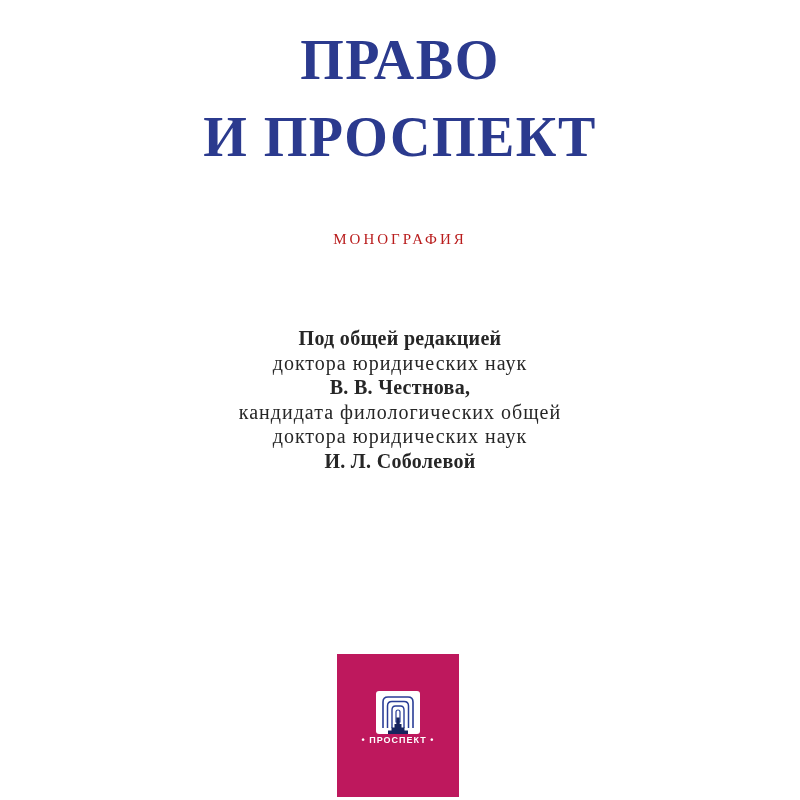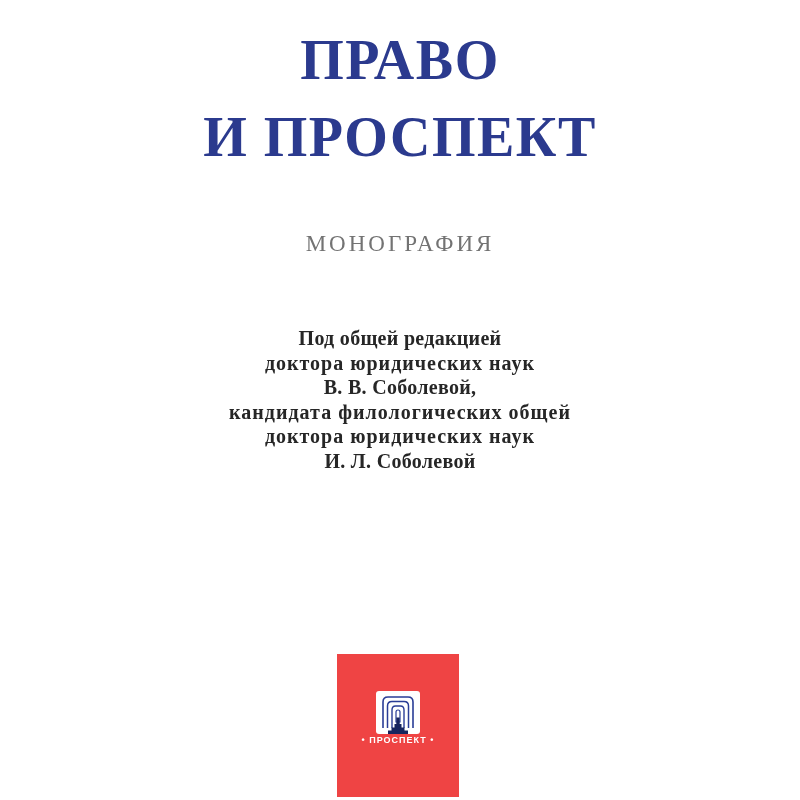--- a/index.html
+++ b/index.html
@@ -23,43 +23,43 @@
     font-size: 56px;
     line-height: 77px;
     letter-spacing: 1.5px;
   }
   .subtitle {
     position: absolute;
     top: 231px;
     left: 0;
     width: 100%;
     text-align: center;
-    color: #737373;
-    font-size: 23px;
+    color: #b91c1c;
+    font-size: 15px;
     letter-spacing: 3px;
   }
   .editors {
     position: absolute;
     top: 326px;
     left: 0;
     width: 100%;
     text-align: center;
     color: #262626;
     font-size: 20px;
     line-height: 24.5px;
   }
   .editors .bold { font-weight: bold; letter-spacing: 0.3px; }
-  .editors .regular { font-weight: bold; letter-spacing: 1px; }
+  .editors .regular { font-weight: normal; letter-spacing: 1px; }
   .publisher-block {
     position: absolute;
     left: 337px;
     top: 654px;
     width: 122px;
     height: 143px;
-    background: #ef4444;
+    background: #be185d;
   }
   .publisher-logo {
     position: absolute;
     left: 39px;
     top: 37px;
     width: 44px;
     height: 43px;
   }
   .publisher-name {
     position: absolute;
@@ -83,21 +83,21 @@
   <div class="title-block">
     <div>ПРАВО</div>
     <div class="title-line2">И ПРОСПЕКТ</div>
   </div>
 
   <div class="subtitle">МОНОГРАФИЯ</div>
 
   <div class="editors">
     <div class="bold">Под общей редакцией</div>
     <div class="regular">доктора юридических наук</div>
-    <div class="bold">В. В. Соболевой,</div>
+    <div class="bold">В. В. Честнова,</div>
     <div class="regular">кандидата филологических общей</div>
     <div class="regular">доктора юридических наук</div>
     <div class="bold">И. Л. Соболевой</div>
   </div>
 
   <div class="publisher-block">
     <svg class="publisher-logo" viewBox="0 0 44 43" xmlns="http://www.w3.org/2000/svg">
       <rect x="0" y="0" width="44" height="43" rx="3" fill="#ffffff"></rect>
       <path d="M7,37 V11 Q7,6 12,6 H32 Q37,6 37,11 V37" fill="none" stroke="#2a3d96" stroke-width="1.6"></path>
       <path d="M11.5,37 V15 Q11.5,10.5 16,10.5 H28 Q32.5,10.5 32.5,15 V37" fill="none" stroke="#2a3d96" stroke-width="1.5"></path>

